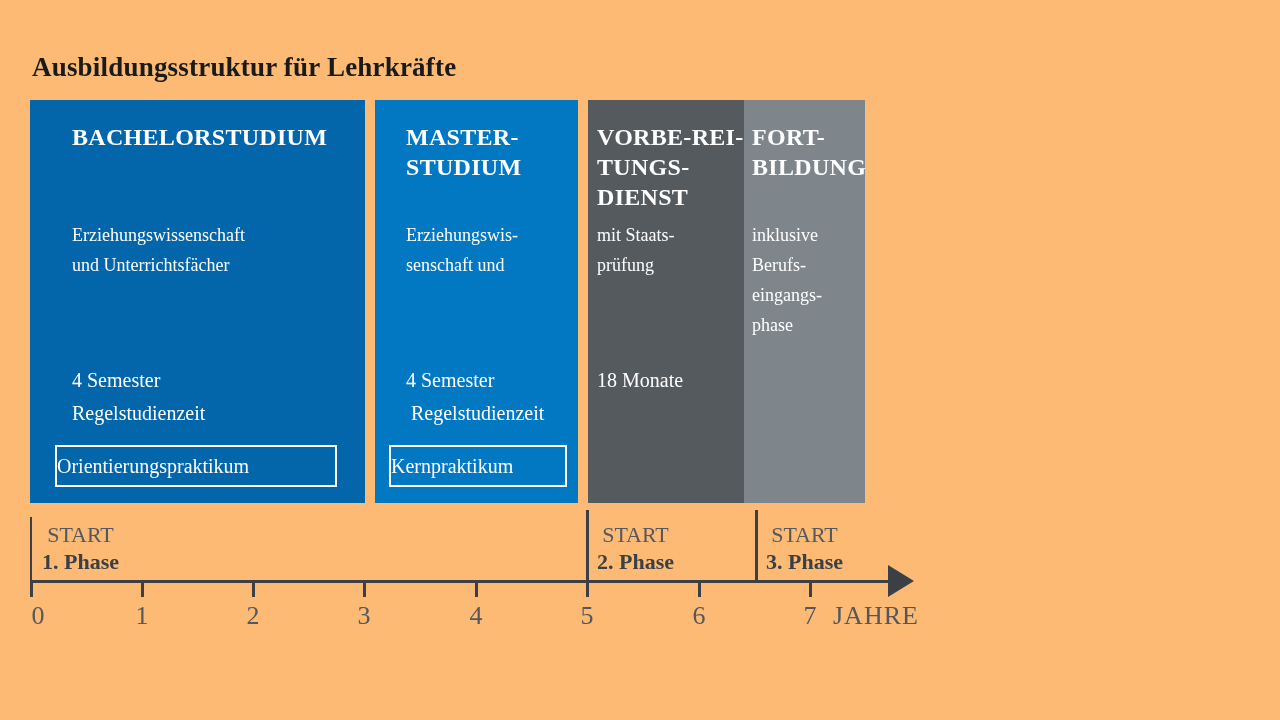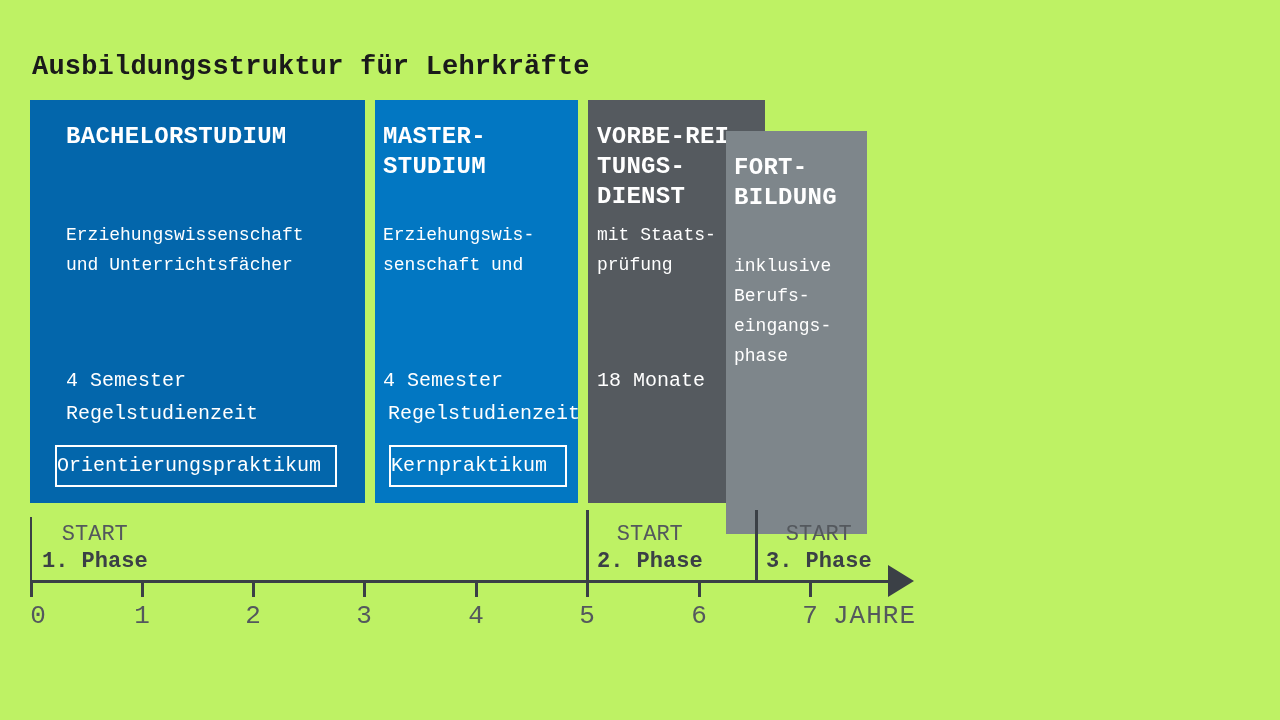--- a/index.html
+++ b/index.html
@@ -1,34 +1,34 @@
 <!DOCTYPE html>
 <html style="--block1: #0366AB; --block2: #0277C2; --block3: #555A5F; --block4: #7E868B; --axis: #3B4046; --tick_label: #54585D; --start_label: #54585D; --phase_label: #3B4046; --title_text: #1A1A1A;"><head>
 <meta charset="utf-8">
 <style>
   html,body{margin:0;padding:0;background:#fff;}
   #canvas{
-    position:relative;width:1280px;height:720px;background:#bef264;overflow:hidden;
-    font-family:Liberation Mono, monospace;
+    position:relative;width:1280px;height:720px;background:#fdba74;overflow:hidden;
+    font-family:Liberation Serif, serif;
   }
   .abs{position:absolute;}
   #page-title{
     left:32px;top:52px;font-size:27px;font-weight:bold;color:var(--title_text);
     letter-spacing:0.2px;
   }
   .block{top:100px;height:403px;color:#fff;}
   #block-bachelor{left:30px;width:335px;background:var(--block1);}
   #block-master{left:375px;width:203px;background:var(--block2);}
   #block-vorbereitung{left:588px;width:165px;background:var(--block3);padding-left:12px;}
-  #block-fortbildung{left:726px;width:141px;background:var(--block4);margin-top:31px;}
+  #block-fortbildung{left:744px;width:121px;background:var(--block4);}
   .block-heading{top:22px;font-size:24px;font-weight:bold;line-height:30px;letter-spacing:0.3px;}
   .block-body{top:120px;font-size:18px;line-height:30px;}
   .block-duration{top:264px;font-size:20px;line-height:33px;}
-  .pad1{left:36px;right:4px;}
-  .pad2{left:8px;right:3px;}
+  .pad1{left:42px;right:4px;}
+  .pad2{left:31px;right:3px;}
   .pad3{left:9px;right:3px;}
   .pad4{left:8px;right:2px;}
   .indent{padding-left:5px;}
   .badge{
     top:345px;height:38px;border:2px solid #fff;line-height:38px;
     text-align:left;font-size:20px;color:#fff;
   }
   #badge-orientierung{left:25px;width:278px;}
   #badge-kern{left:14px;width:174px;}
   .divider{width:3px;background:var(--axis);}

